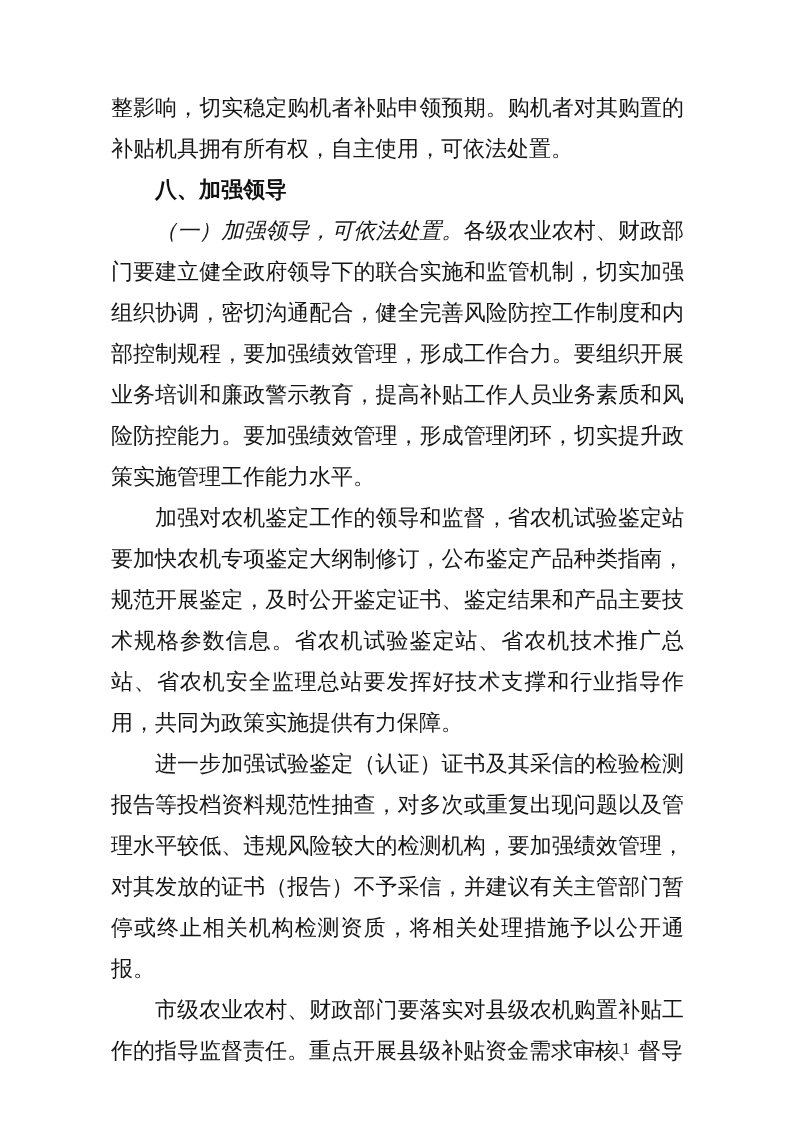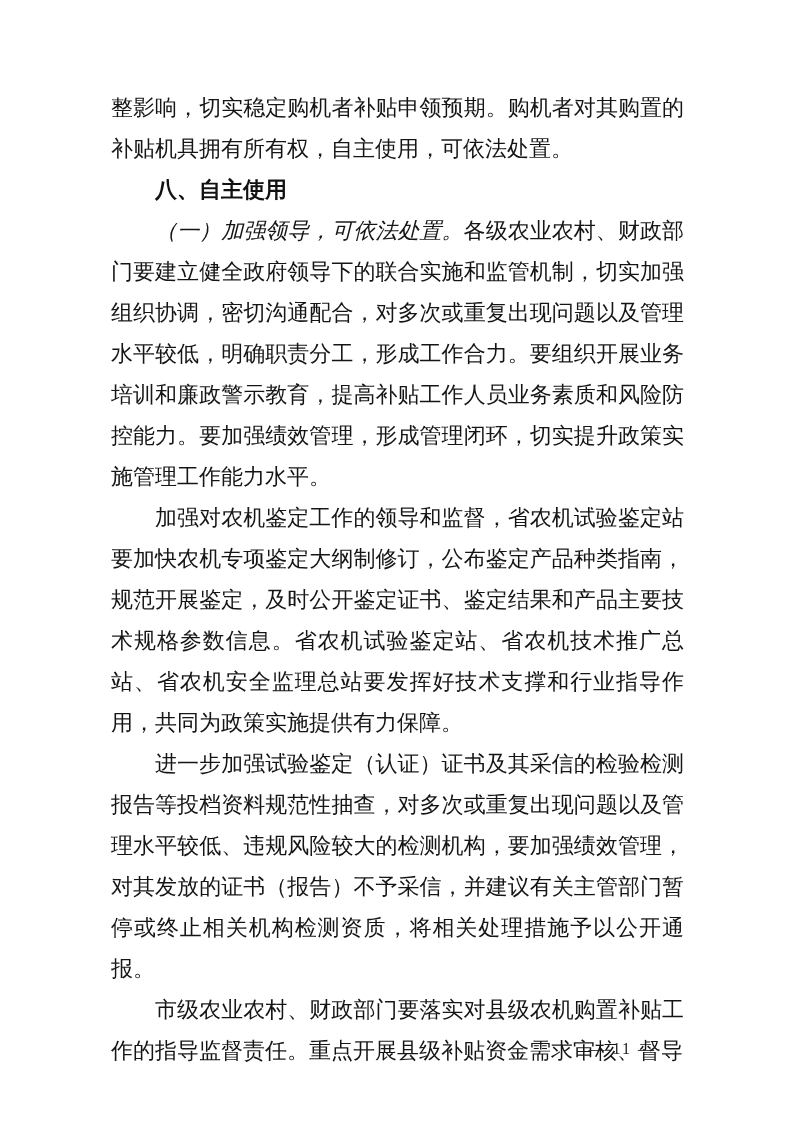--- a/index.html
+++ b/index.html
@@ -60,23 +60,23 @@
   }
 </style>
 </head>
 <body>
 
 <div class="page">
   <div class="content">
 
     <p class="body-para continuation">整影响，切实稳定购机者补贴申领预期。购机者对其购置的补贴机具拥有所有权，自主使用，可依法处置。</p>
 
-    <h2 class="section-heading">八、自主使用</h2>
+    <h2 class="section-heading">八、加强领导</h2>
 
-    <p class="body-para"><span class="kaiti-lead">（一）加强领导，可依法处置。</span><span>各级农业农村、财政部门要建立健全政府领导下的联合实施和监管机制，切实加强组织协调，密切沟通配合，对多次或重复出现问题以及管理水平较低，明确职责分工，形成工作合力。要组织开展业务培训和廉政警示教育，提高补贴工作人员业务素质和风险防控能力。要加强绩效管理，形成管理闭环，切实提升政策实施管理工作能力水平。</span></p>
+    <p class="body-para"><span class="kaiti-lead">（一）加强领导，可依法处置。</span><span>各级农业农村、财政部门要建立健全政府领导下的联合实施和监管机制，切实加强组织协调，密切沟通配合，健全完善风险防控工作制度和内部控制规程，要加强绩效管理，形成工作合力。要组织开展业务培训和廉政警示教育，提高补贴工作人员业务素质和风险防控能力。要加强绩效管理，形成管理闭环，切实提升政策实施管理工作能力水平。</span></p>
 
     <p class="body-para">加强对农机鉴定工作的领导和监督，省农机试验鉴定站要加快农机专项鉴定大纲制修订，公布鉴定产品种类指南，规范开展鉴定，及时公开鉴定证书、鉴定结果和产品主要技术规格参数信息。省农机试验鉴定站、省农机技术推广总站、省农机安全监理总站要发挥好技术支撑和行业指导作用，共同为政策实施提供有力保障。</p>
 
     <p class="body-para">进一步加强试验鉴定（认证）证书及其采信的检验检测报告等投档资料规范性抽查，对多次或重复出现问题以及管理水平较低、违规风险较大的检测机构，要加强绩效管理，对其发放的证书（报告）不予采信，并建议有关主管部门暂停或终止相关机构检测资质，将相关处理措施予以公开通报。</p>
 
     <p class="body-para">市级农业农村、财政部门要落实对县级农机购置补贴工作的指导监督责任。重点开展县级补贴资金需求审核、督导</p>
 
   </div>
 
   <div class="page-number">— 11 —</div>

